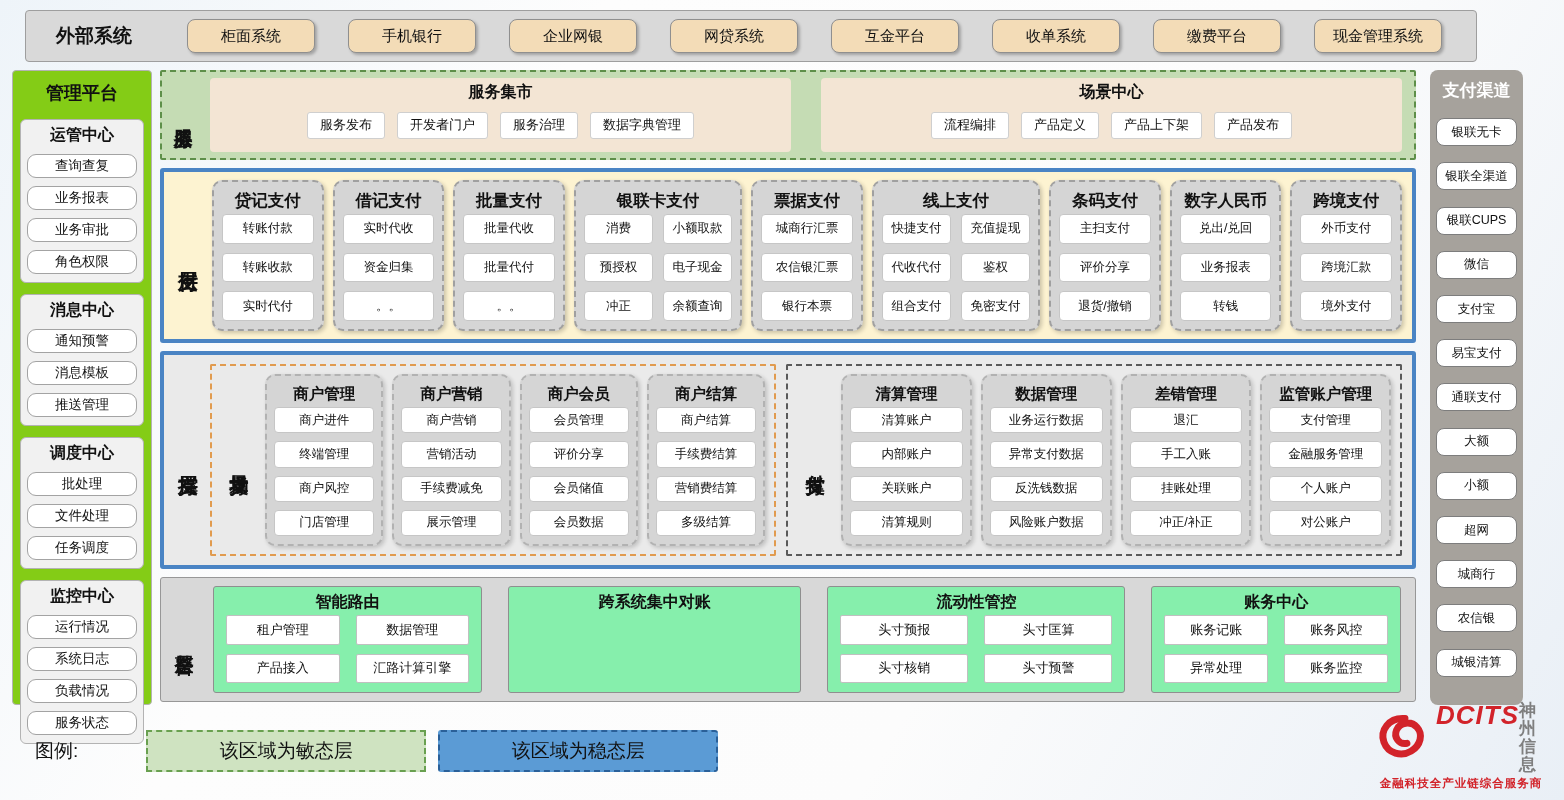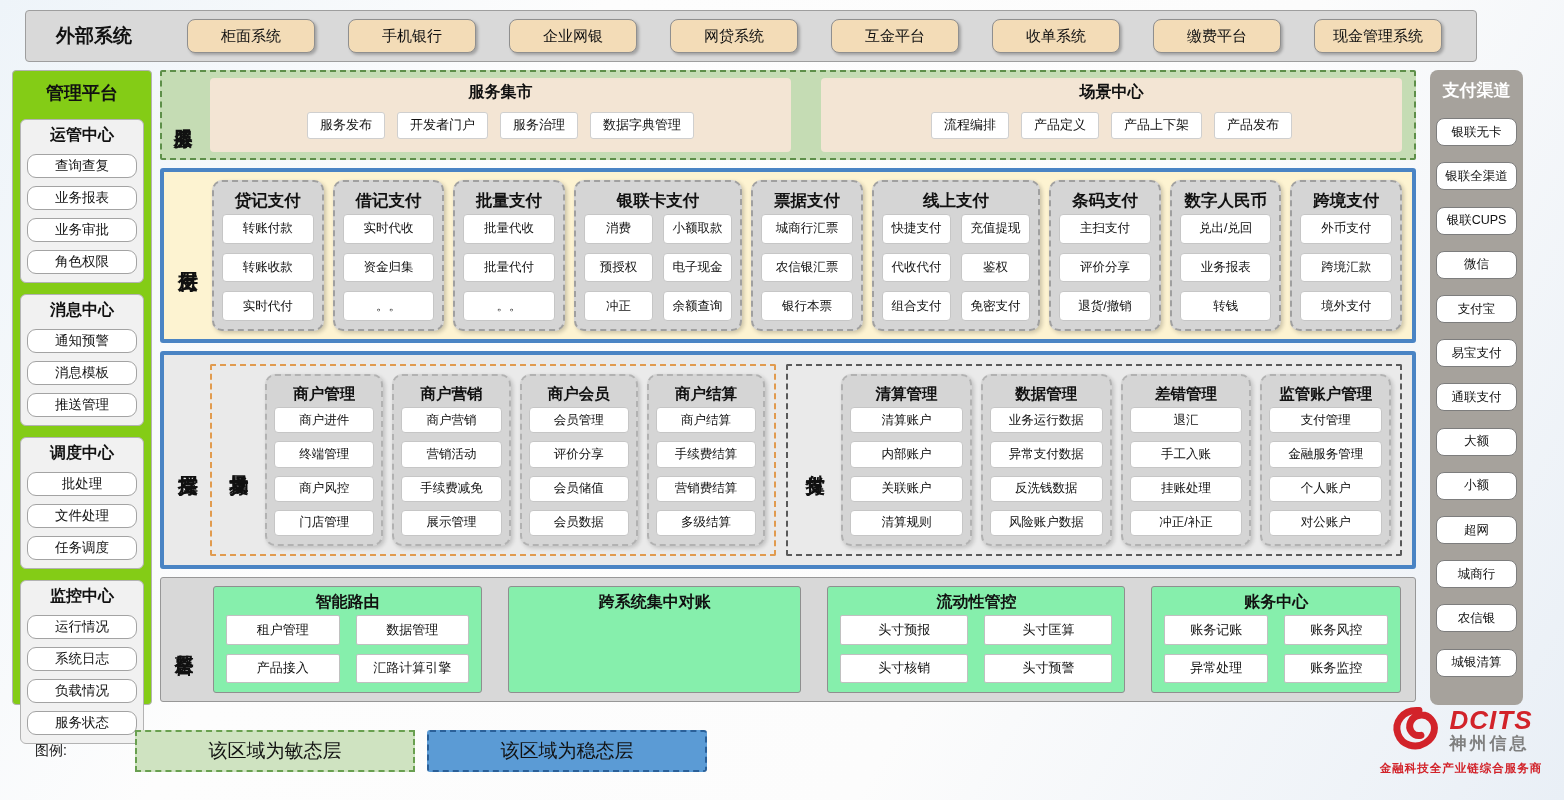--- a/index.html
+++ b/index.html
@@ -101,31 +101,31 @@
   
   .right-sidebar { position:absolute; left:1430px; top:70px; width:93px; height:635px;
     background:#a6a29c; border-radius:8px; display:flex; flex-direction:column;
     align-items:center; justify-content:space-between; padding:9px 6px 12px; }
   .channel-title { color:#ffffff; font-size:17px; font-weight:bold; }
   .channel-btn { width:81px; height:28px; background:#ffffff; border:1px solid #7d7d7d; border-radius:8px;
     display:flex; align-items:center; justify-content:center; font-size:12.5px; white-space:nowrap; }
 
   
   .legend-row { position:absolute; left:35px; top:730px; display:flex; align-items:center; }
-  .legend-label { font-size:14px; margin-right:68px; }
+  .legend-label { font-size:19px; margin-right:68px; }
   .legend-box { width:280px; height:42px; display:flex; align-items:center; justify-content:center;
     font-size:19px; }
   .legend-box.green { background:#cfe3c1; border:2px dashed #69a050; margin-right:12px; }
   .legend-box.blue { background:#5b9bd5; border:2px dashed #2a6099; border-radius:3px; }
 
   
   .logo { position:absolute; right:18px; top:702px; width:170px; display:flex;
     flex-direction:column; align-items:center; }
   .logo-top { display:flex; align-items:center; gap:4px; }
-  .logo-text { display:flex; flex-direction:column; align-items:flex-start; line-height:1.05;text-align:center; }
+  .logo-text { display:flex; flex-direction:row; align-items:flex-start; line-height:1.05; }
   .logo-brand { color:#d2232a; font-weight:bold; font-style:italic; font-size:26px; letter-spacing:1px; }
   .logo-company { color:#7f7f7f; font-size:17px; letter-spacing:3px; font-weight:bold; }
   .logo-tagline { color:#d2232a; font-size:11.5px; font-weight:bold; margin-top:3px;
     letter-spacing:1px; white-space:nowrap; }
 </style>
 </head>
 <body>
 
 <div class="page">
 

